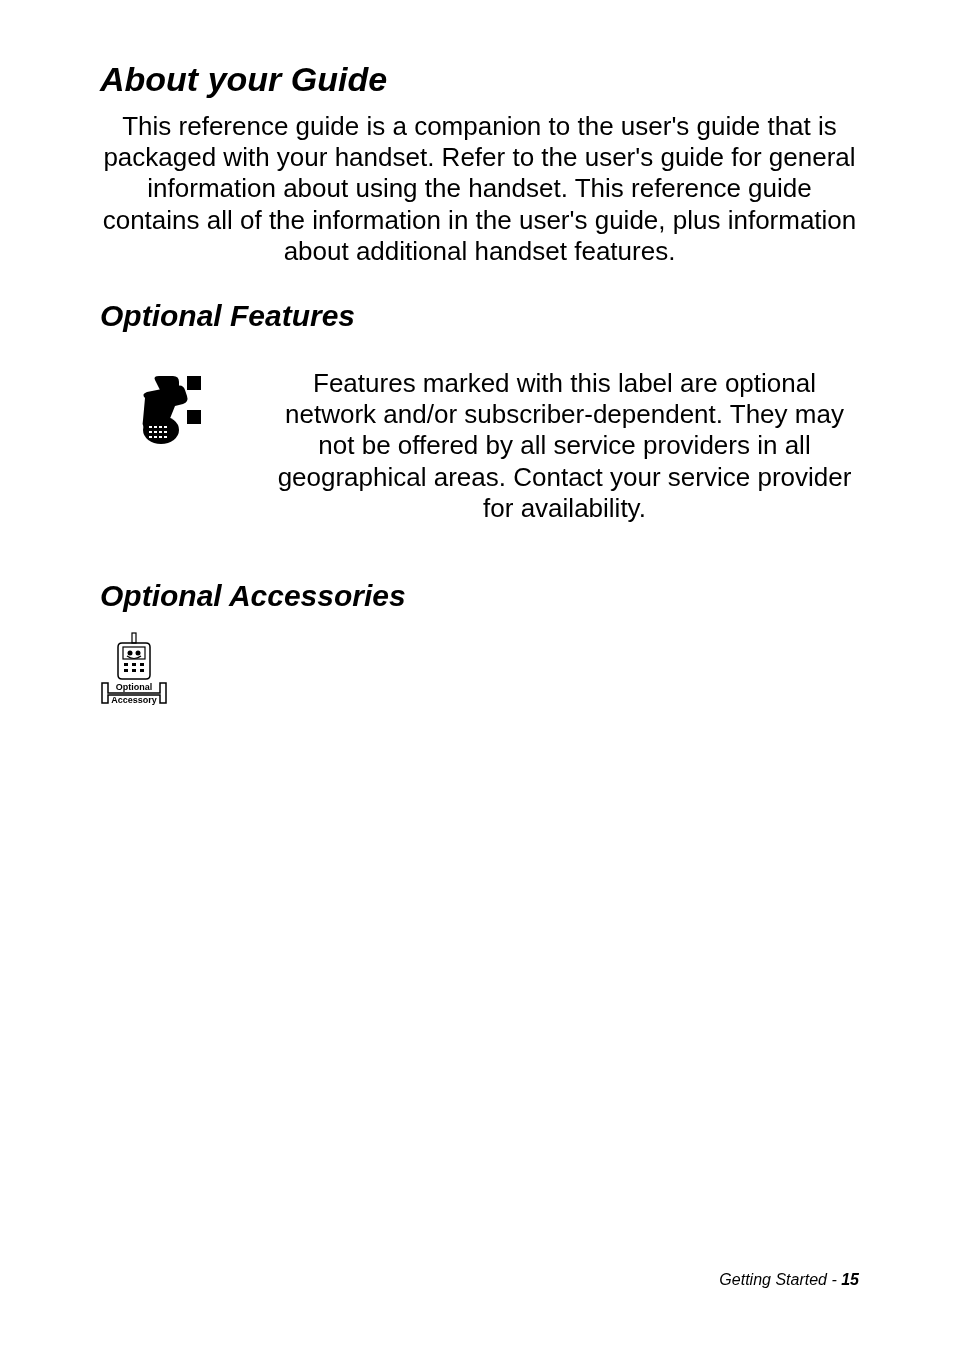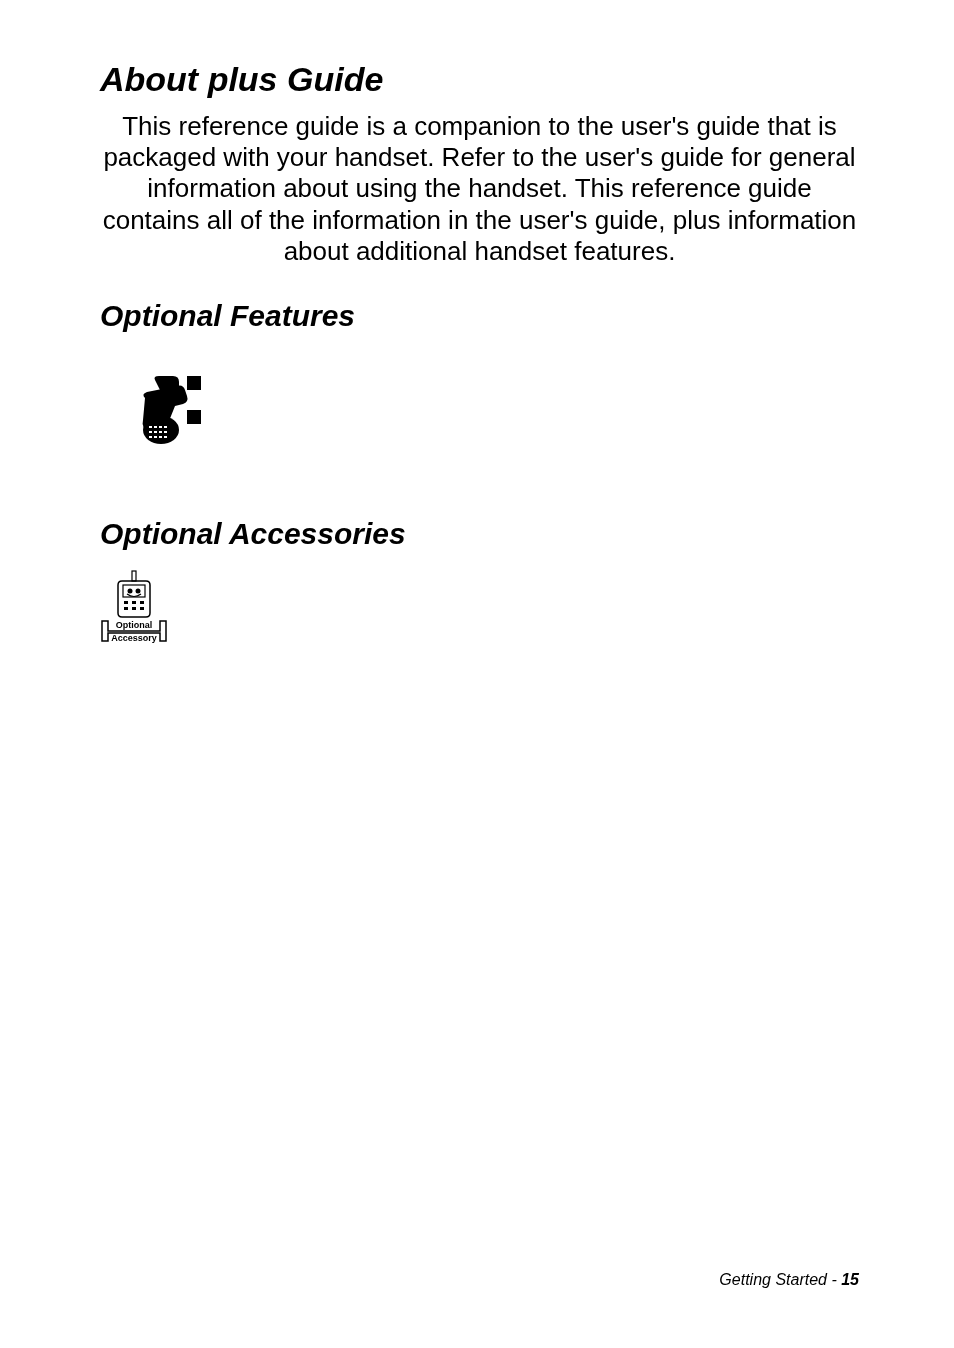--- a/index.html
+++ b/index.html
@@ -60,21 +60,21 @@
     }
     .accessory-row {
       display: flex;
       align-items: flex-start;
       margin-top: 8px;
     }
   </style>
 </head>
 <body>
 
-<h1 class="heading">About plus Guide</h1>
+<h1 class="heading">About your Guide</h1>
 <p class="body-text">This reference guide is a companion to the user's guide that is packaged with your handset. Refer to the user's guide for general information about using the handset. This reference guide contains all of the information in the user's guide, plus information about additional handset features.</p>
 
 <h2 class="heading-sub">Optional Features</h2>
 
 <div class="feature-row-wide">
   <div style="display:flex; align-items:flex-start;">
     <div class="icon-box" style="width:150px; flex:0 0 150px;">
       <svg width="90" height="90" viewBox="0 0 90 90" style="margin-left:35px;">
         <g fill="#000">
           <rect x="52" y="8" width="14" height="14"></rect>
@@ -90,20 +90,21 @@
           <rect x="19" y="63" width="3" height="2" fill="#fff"></rect>
           <rect x="24" y="63" width="3" height="2" fill="#fff"></rect>
           <rect x="29" y="63" width="3" height="2" fill="#fff"></rect>
           <rect x="14" y="68" width="3" height="2" fill="#fff"></rect>
           <rect x="19" y="68" width="3" height="2" fill="#fff"></rect>
           <rect x="24" y="68" width="3" height="2" fill="#fff"></rect>
           <rect x="29" y="68" width="3" height="2" fill="#fff"></rect>
         </g>
       </svg>
     </div>
+    <p class="body-text feature-text">Features marked with this label are optional network and/or subscriber-dependent. They may not be offered by all service providers in all geographical areas. Contact your service provider for availability.</p>
   </div>
 </div>
 
 <h2 class="heading-sub" style="margin-top:55px;">Optional Accessories</h2>
 
 <div class="accessory-row">
   <div class="icon-box small" style="width:75px; flex:0 0 75px;">
     <svg width="70" height="80" viewBox="0 0 70 80">
       <g>
         <rect x="32" y="2" width="4" height="10" fill="none" stroke="#000" stroke-width="1.2"></rect>

